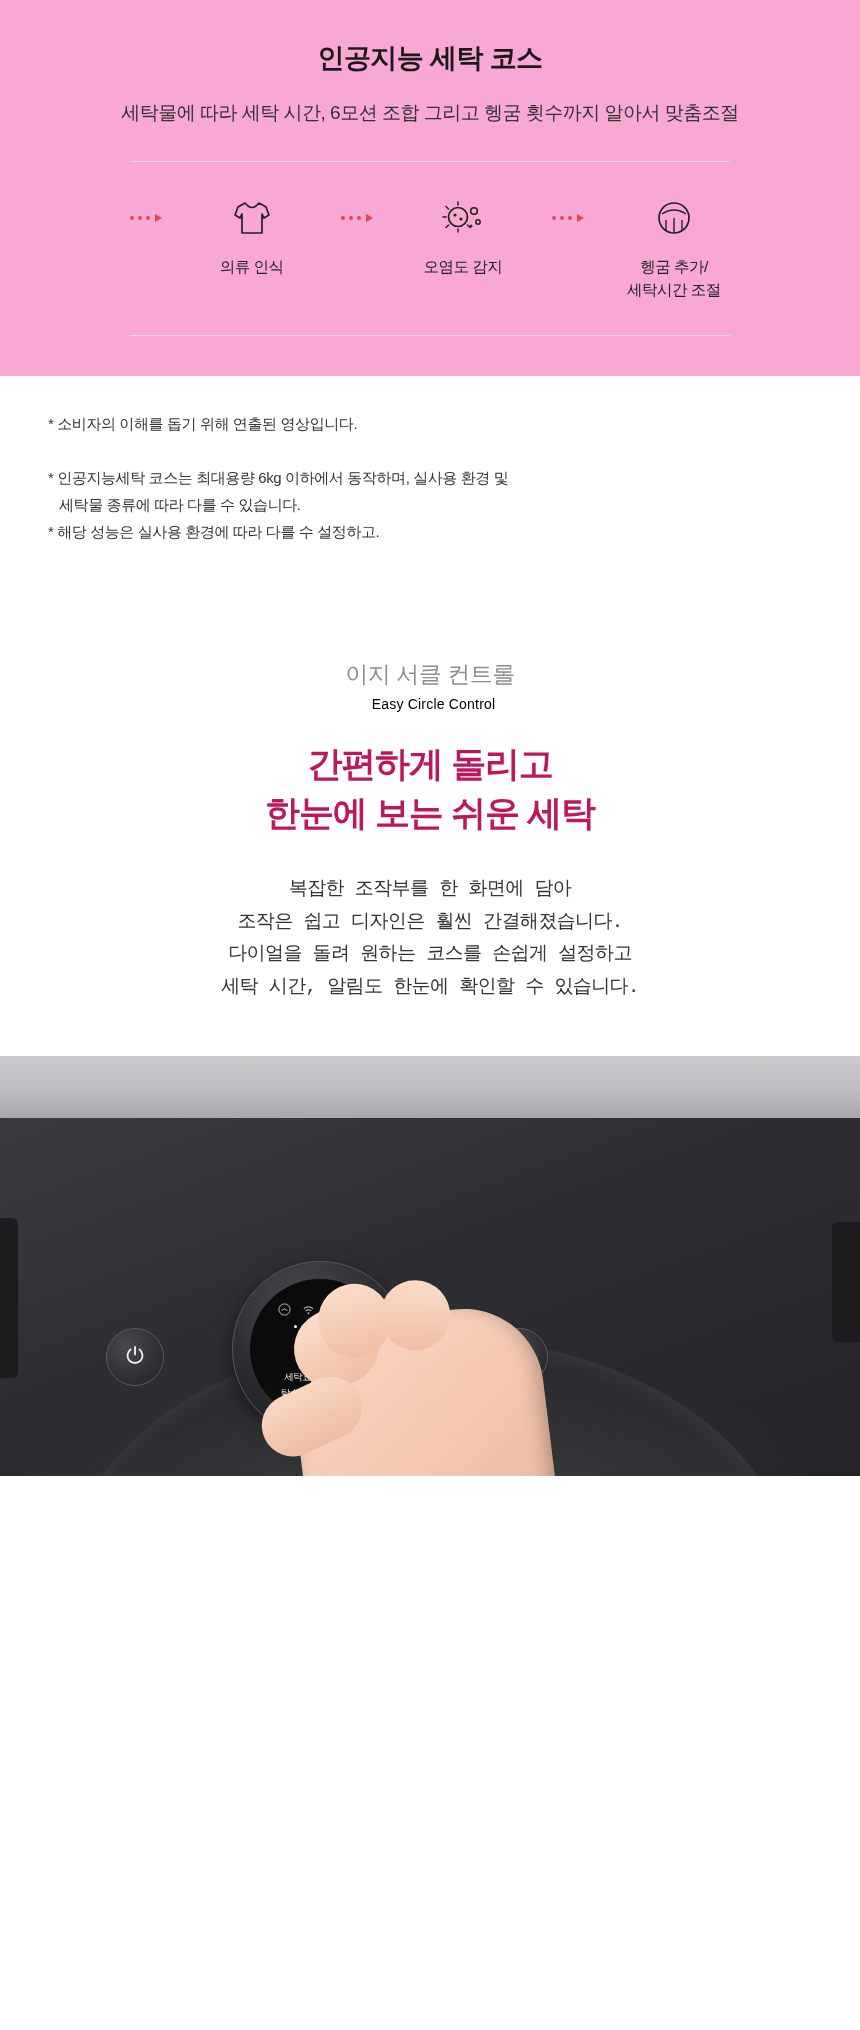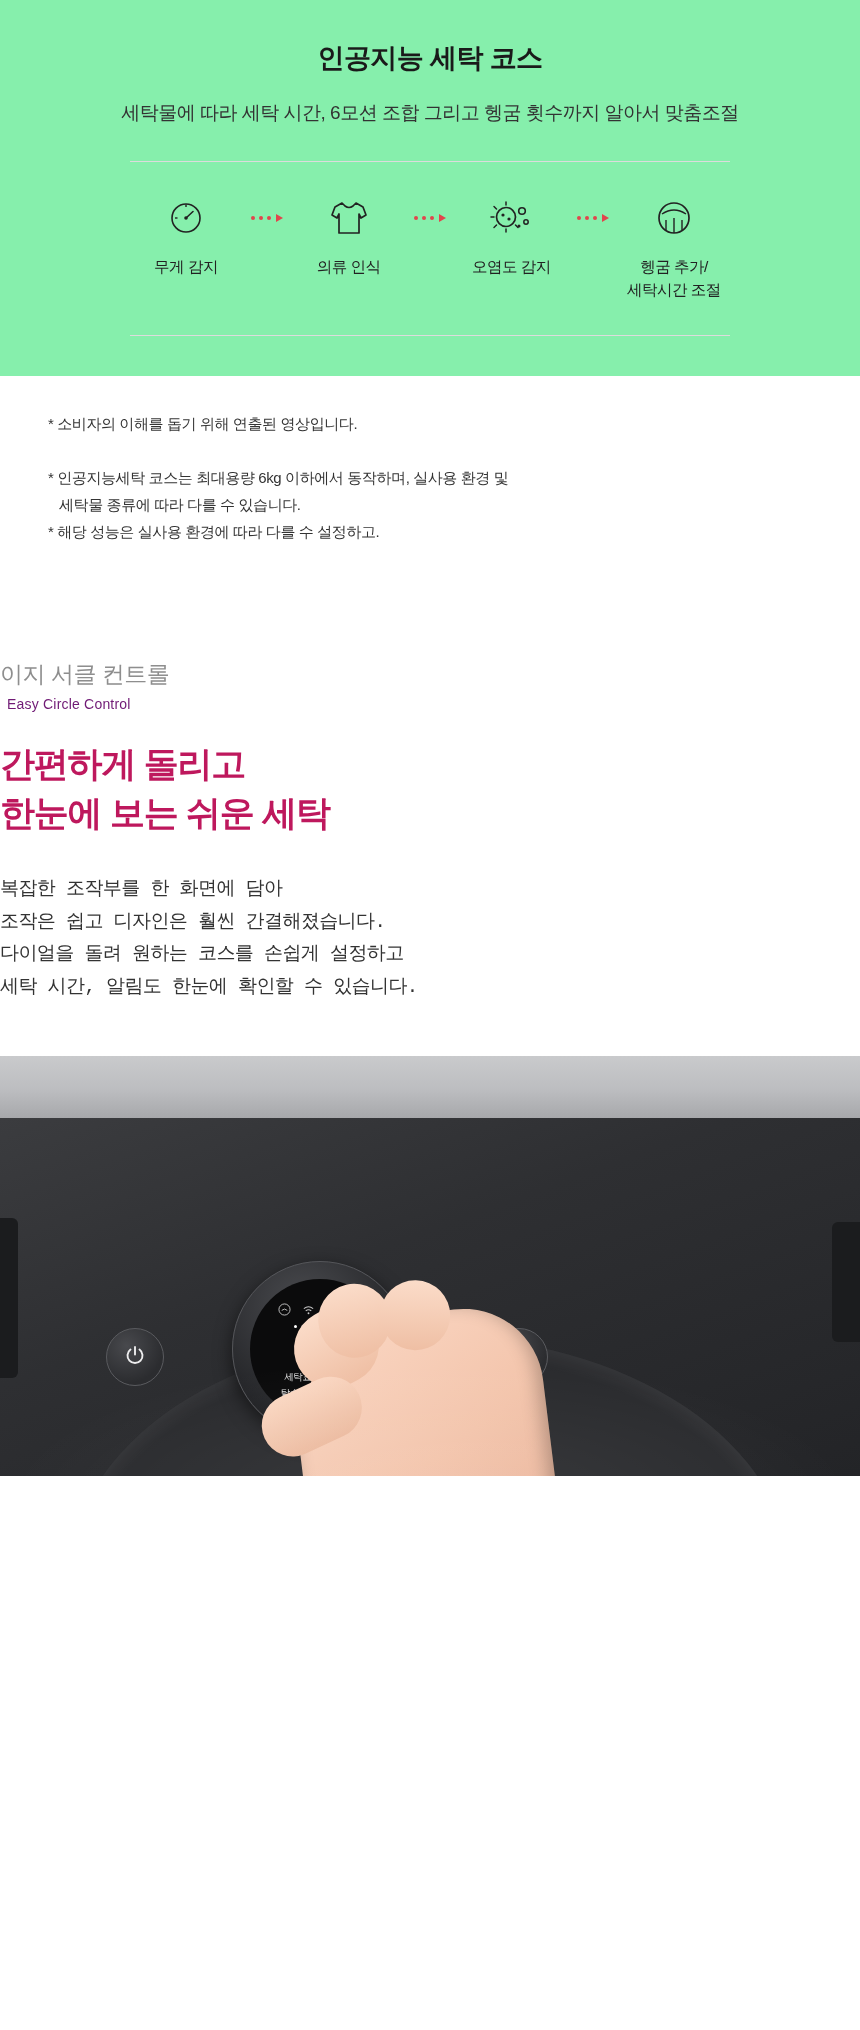--- a/index.html
+++ b/index.html
@@ -11,21 +11,21 @@
   }
   .page {
     width: 860px;
     min-height: 2030px;
     position: relative;
     overflow: hidden;
   }
 
   
   .ai-section {
-    background: #86efac;
+    background: #f9a8d4;
     padding: 30px 0 40px 0;
   }
   .ai-title {
     text-align: center;
     font-size: 27px;
     font-weight: bold;
     letter-spacing: -0.6px;
     color: #1a1a1a;
     margin-top: 10px;
   }
@@ -99,30 +99,31 @@
     line-height: 1.55;
     letter-spacing: -0.4px;
   }
   .notes .n-line { margin-bottom: 4px; }
   .notes .gap { height: 26px; }
   .notes .indent { padding-left: 11px; }
 
   
   .ecc {
     padding-top: 112px;
+    text-align: center;
   }
   .ecc-kr {
     font-size: 23px;
     color: #8e8e8e;
     letter-spacing: -0.5px;
     font-weight: 500;
   }
   .ecc-en {
     font-size: 14px;
-    color: #701a75;
+    color: #000000;
     margin-top: 6px;
     letter-spacing: 0.2px;
     padding-left: 7px;
   }
   .ecc-head {
     margin-top: 28px;
     font-size: 35px;
     font-weight: bold;
     line-height: 1.38;
     color: #be185d;
@@ -252,32 +253,20 @@
 
   <section class="ai-section">
     <h1 class="ai-title">인공지능 세탁 코스</h1>
     <p class="ai-sub">세탁물에 따라 세탁 시간, 6모션 조합
 그리고 헹굼 횟수까지 알아서 맞춤조절</p>
 
     <div class="ai-divider"></div>
 
     <div class="steps">
 
-      <div class="step">
-        <div class="step-icon">
-          <svg width="40" height="40" viewBox="0 0 40 40">
-            <circle cx="20" cy="20" r="14" fill="none" stroke="#222" stroke-width="1.6"></circle>
-            <circle cx="20" cy="20" r="1.8" fill="#222"></circle>
-            <line x1="20" y1="20" x2="27" y2="13.5" stroke="#222" stroke-width="1.6" stroke-linecap="round"></line>
-            <line x1="20" y1="6.4" x2="20" y2="9" stroke="#222" stroke-width="1.4"></line>
-            <line x1="9" y1="20" x2="11.5" y2="20" stroke="#222" stroke-width="1.4"></line>
-          </svg>
-        </div>
-        <div class="step-label">무게 감지</div>
-      </div>
 
       <div class="arrow">
         <span class="dot-r"></span>
           <span class="dot-r"></span>
           <span class="dot-r"></span>
           <span class="tri-r"></span>
       </div>
 
       <div class="step">
         <div class="step-icon">

